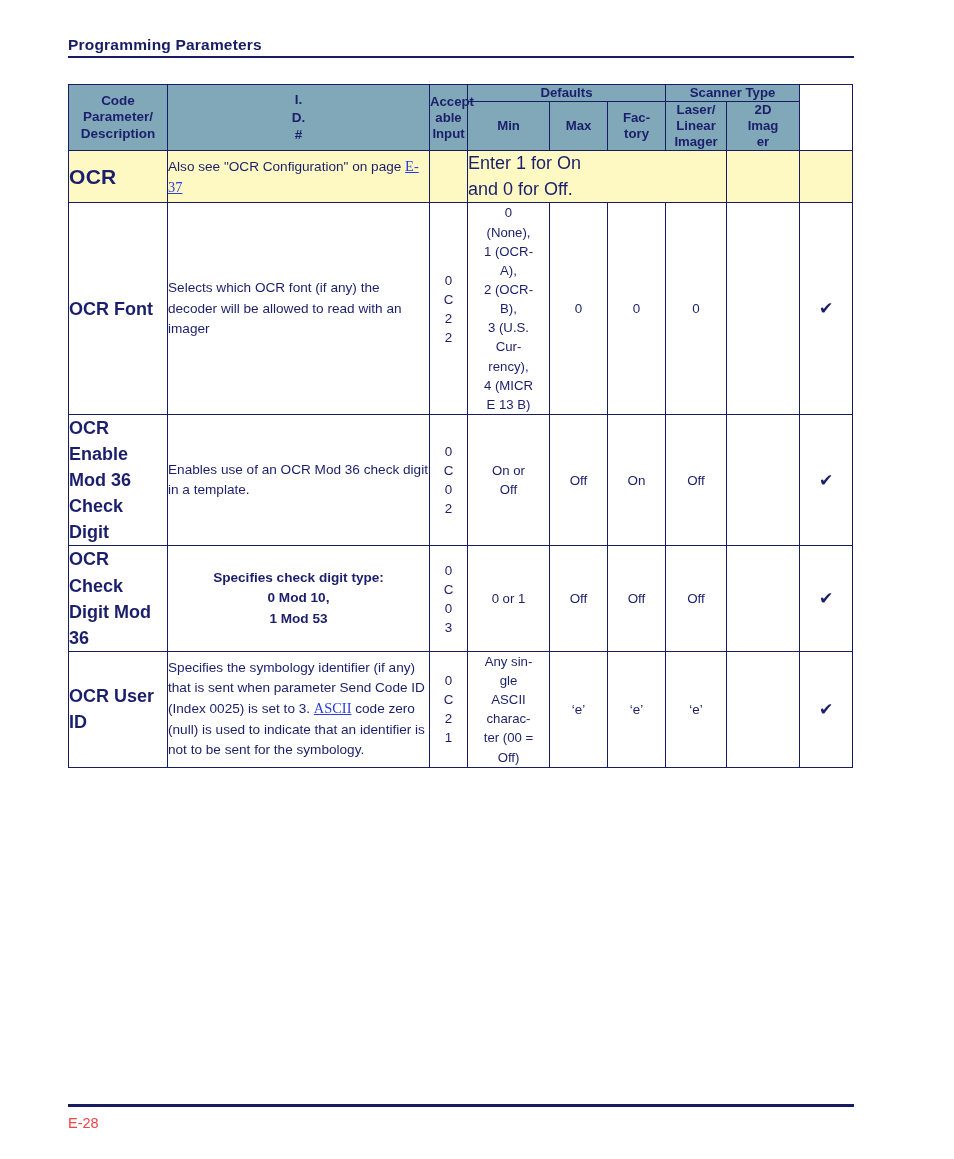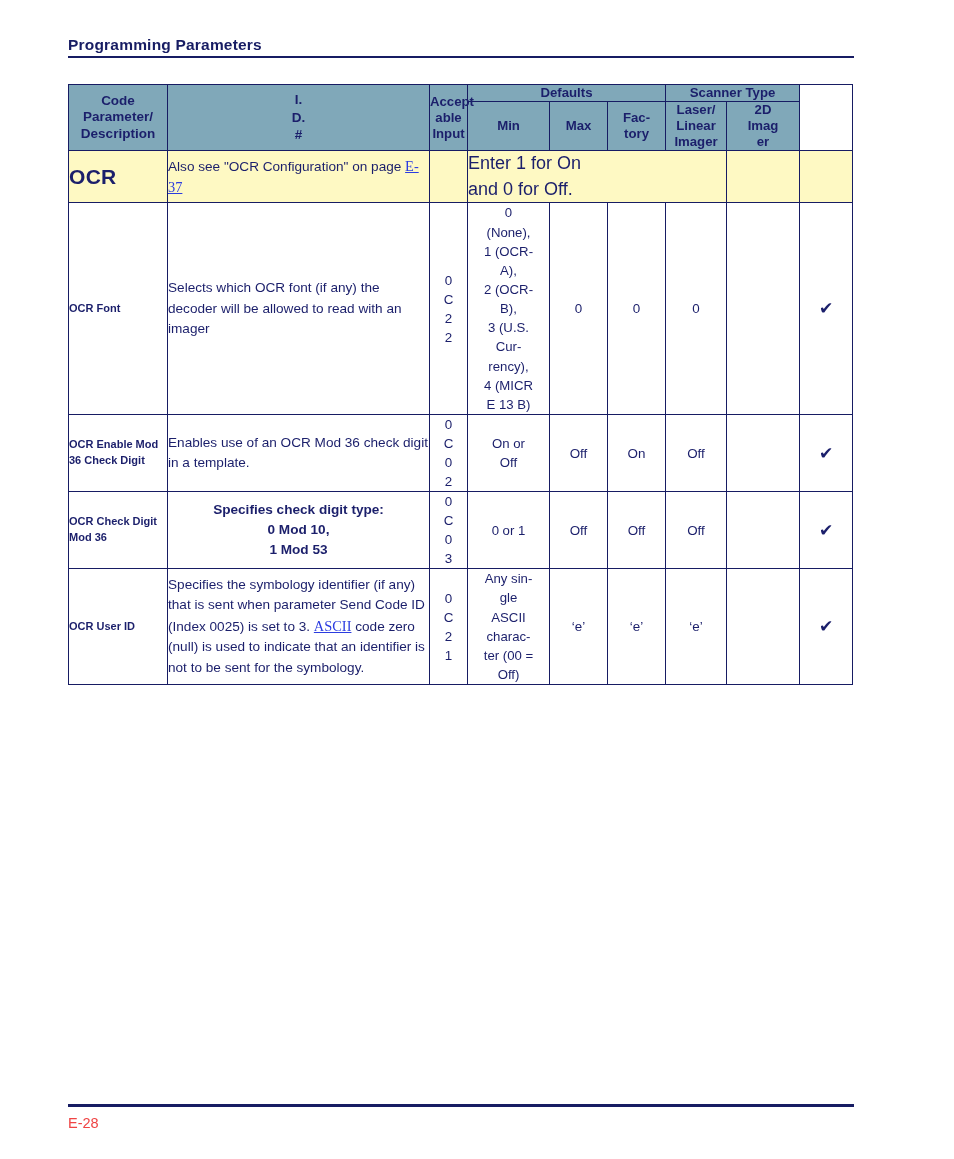--- a/index.html
+++ b/index.html
@@ -95,21 +95,21 @@
     font-size: 18px;
     font-weight: normal;
     text-align: left;
     line-height: 1.42;
     padding: 6px 4px;
     color: #161a63;
   }
 
   
   .pname {
-    font-size: 11px;
+    font-size: 18px;
     font-weight: bold;
     text-align: left;
     padding: 6px 6px 6px 11px;
     line-height: 1.45;
     color: #161a63;
     margin-top: 20px;
   }
   .pdesc {
     font-size: 13.6px;
     text-align: left;

